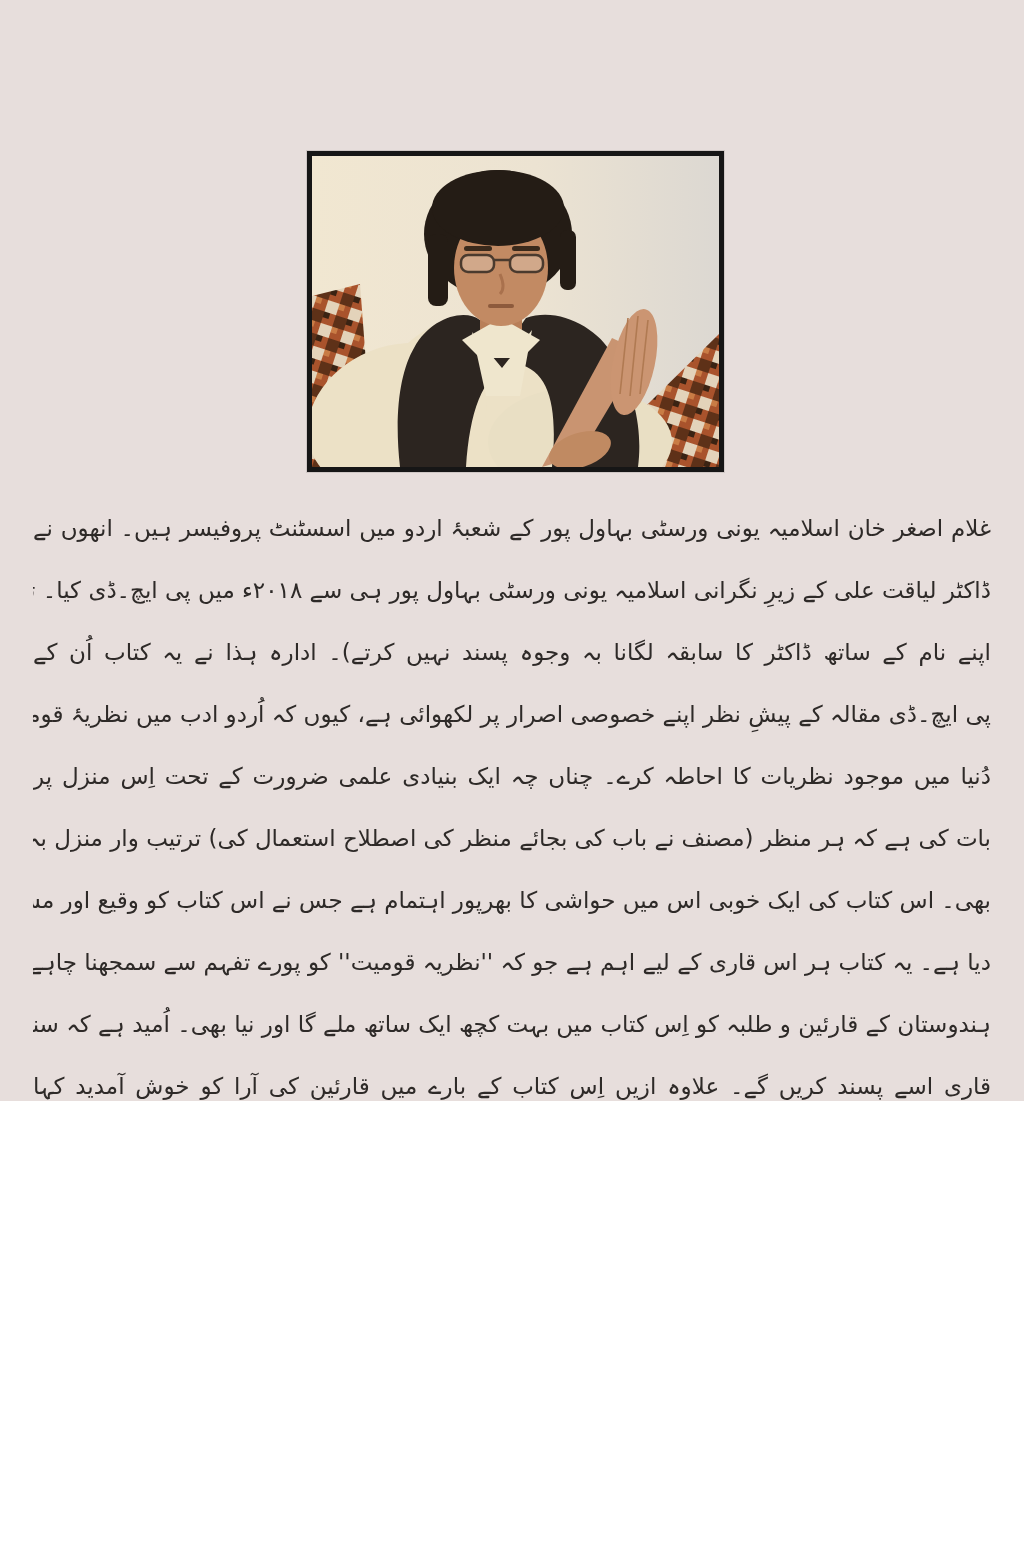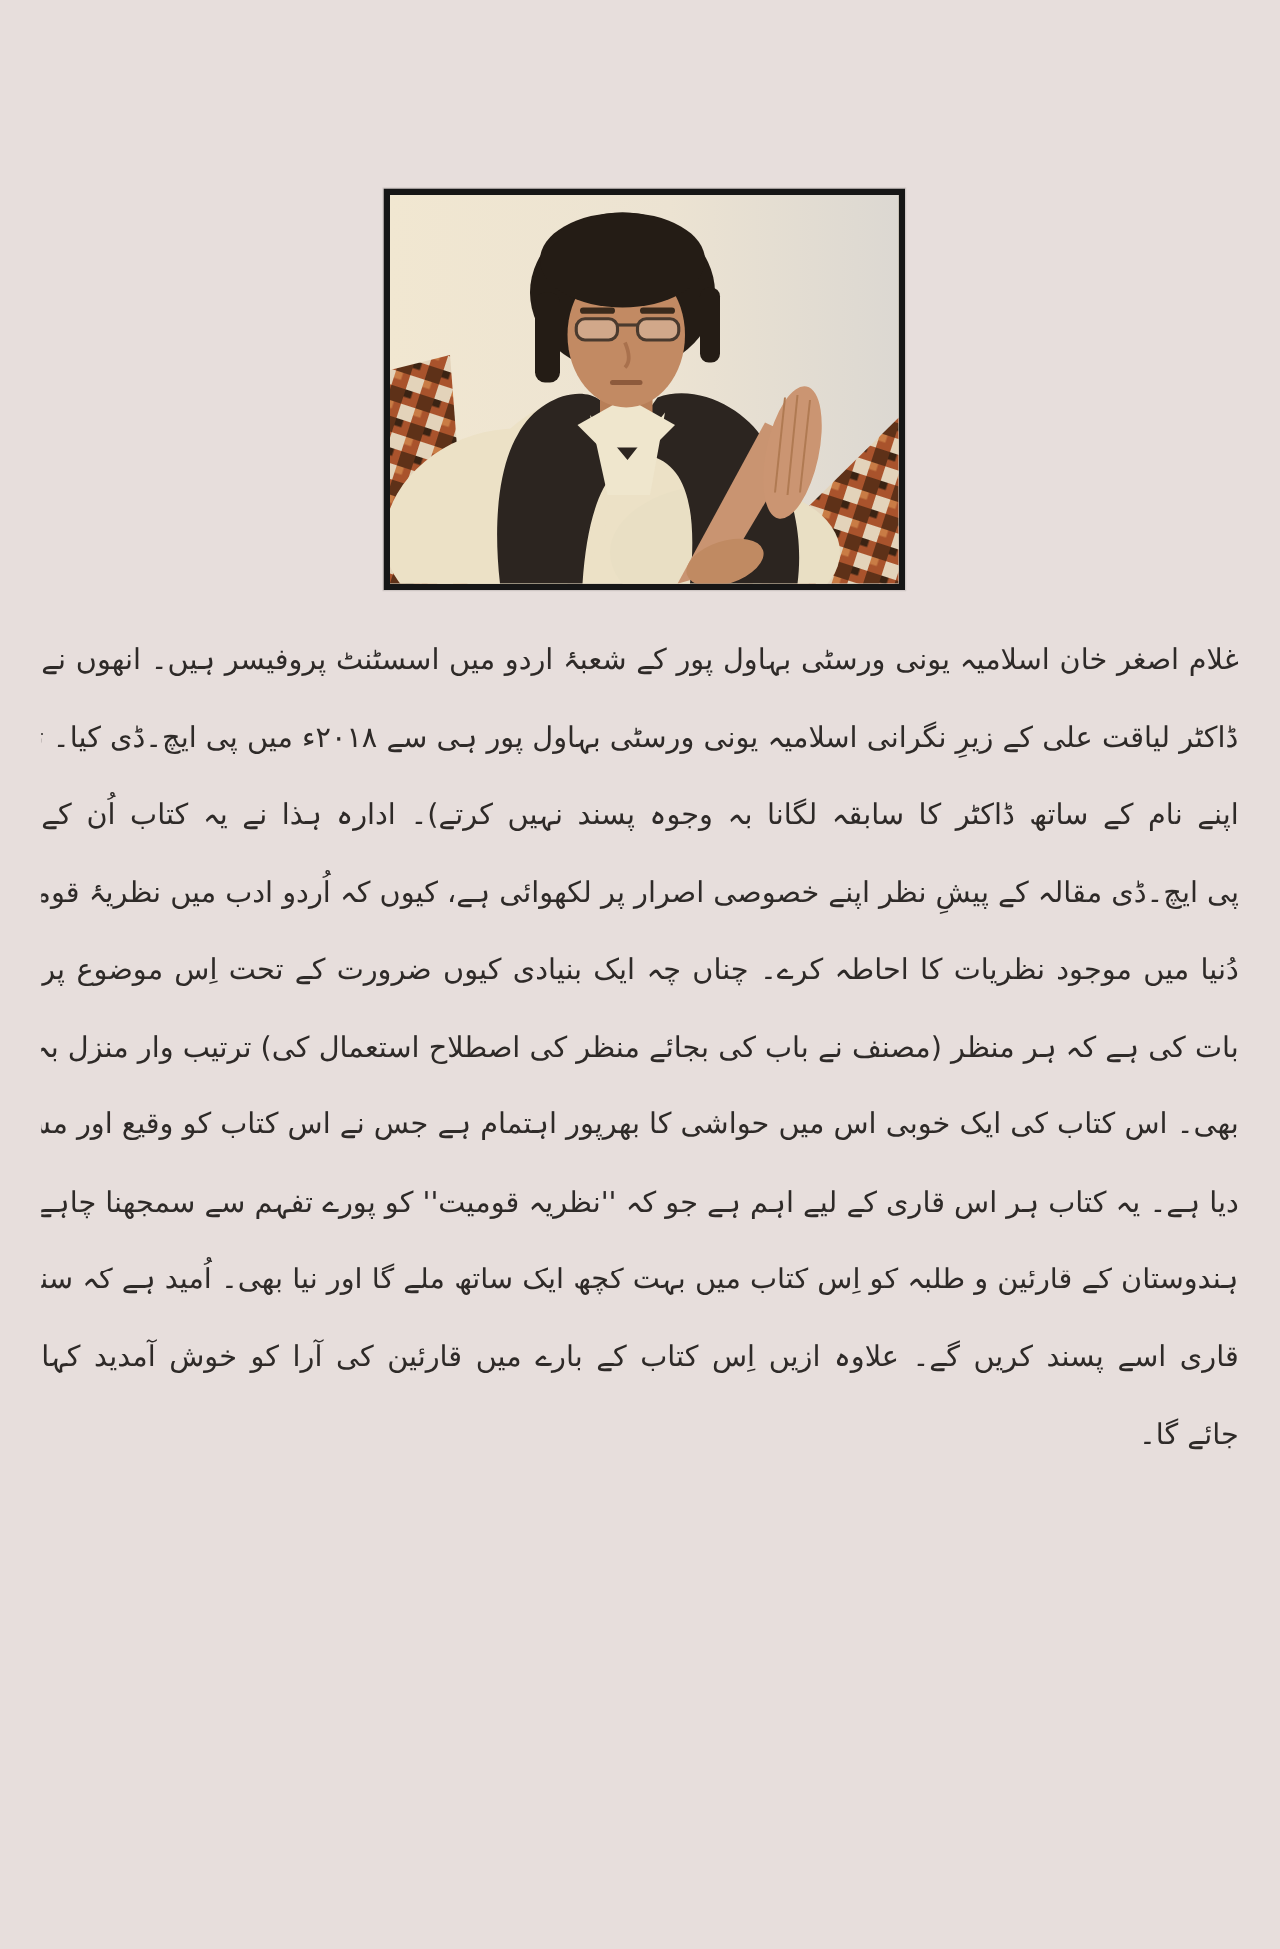--- a/index.html
+++ b/index.html
@@ -1,18 +1,18 @@
 <!DOCTYPE html>
 <html lang="ur"><head>
 <meta charset="utf-8">
 <style>
   html,body{margin:0;padding:0;}
   .page{
     position:relative;
-    width:1024px;height:1559px;
+    width:1024px;height:1101px;
     background:#e7dedc;
     overflow:hidden;
     font-family:"DejaVu Sans", sans-serif;
   }
   
   .photo-frame{
     position:absolute;left:307px;top:151px;
     width:417px;height:321px;
     background:#161616;
     padding:5px;box-sizing:border-box;
@@ -113,21 +113,21 @@
         <ellipse cx="268" cy="294" rx="32" ry="17" fill="#c08a62" transform="rotate(-18 268 294)"></ellipse>
       </svg>
     </div>
   </div>
 
   <div class="article" dir="rtl">
     <div class="line">غلام اصغر خان اسلامیہ یونی ورسٹی بہاول پور کے شعبۂ اردو میں اسسٹنٹ پروفیسر ہیں۔ انھوں نے</div>
     <div class="line">ڈاکٹر لیاقت علی کے زیرِ نگرانی اسلامیہ یونی ورسٹی بہاول پور ہی سے ۲۰۱۸ء میں پی ایچ۔ڈی کیا۔ تاہم</div>
     <div class="line">اپنے نام کے ساتھ ڈاکٹر کا سابقہ لگانا بہ وجوہ پسند نہیں کرتے)۔ ادارہ ہذا نے یہ کتاب اُن کے</div>
     <div class="line">پی ایچ۔ڈی مقالہ کے پیشِ نظر اپنے خصوصی اصرار پر لکھوائی ہے، کیوں کہ اُردو ادب میں نظریۂ قومیت</div>
-    <div class="line">دُنیا میں موجود نظریات کا احاطہ کرے۔ چناں چہ ایک بنیادی کیوں ضرورت کے تحت اِس موضوع پر</div>
+    <div class="line">دُنیا میں موجود نظریات کا احاطہ کرے۔ چناں چہ ایک بنیادی علمی ضرورت کے تحت اِس منزل پر</div>
     <div class="line">بات کی ہے کہ ہر منظر (مصنف نے باب کی بجائے منظر کی اصطلاح استعمال کی) ترتیب وار منزل بہ</div>
     <div class="line">بھی۔ اس کتاب کی ایک خوبی اس میں حواشی کا بھرپور اہتمام ہے جس نے اس کتاب کو وقیع اور مستند بنا</div>
     <div class="line">دیا ہے۔ یہ کتاب ہر اس قاری کے لیے اہم ہے جو کہ ''نظریہ قومیت'' کو پورے تفہم سے سمجھنا چاہے۔</div>
     <div class="line">ہندوستان کے قارئین و طلبہ کو اِس کتاب میں بہت کچھ ایک ساتھ ملے گا اور نیا بھی۔ اُمید ہے کہ سنجیدہ</div>
     <div class="line">قاری اسے پسند کریں گے۔ علاوہ ازیں اِس کتاب کے بارے میں قارئین کی آرا کو خوش آمدید کہا</div>
     <div class="line short">جائے گا۔</div>
   </div>
 
 </div>
 

